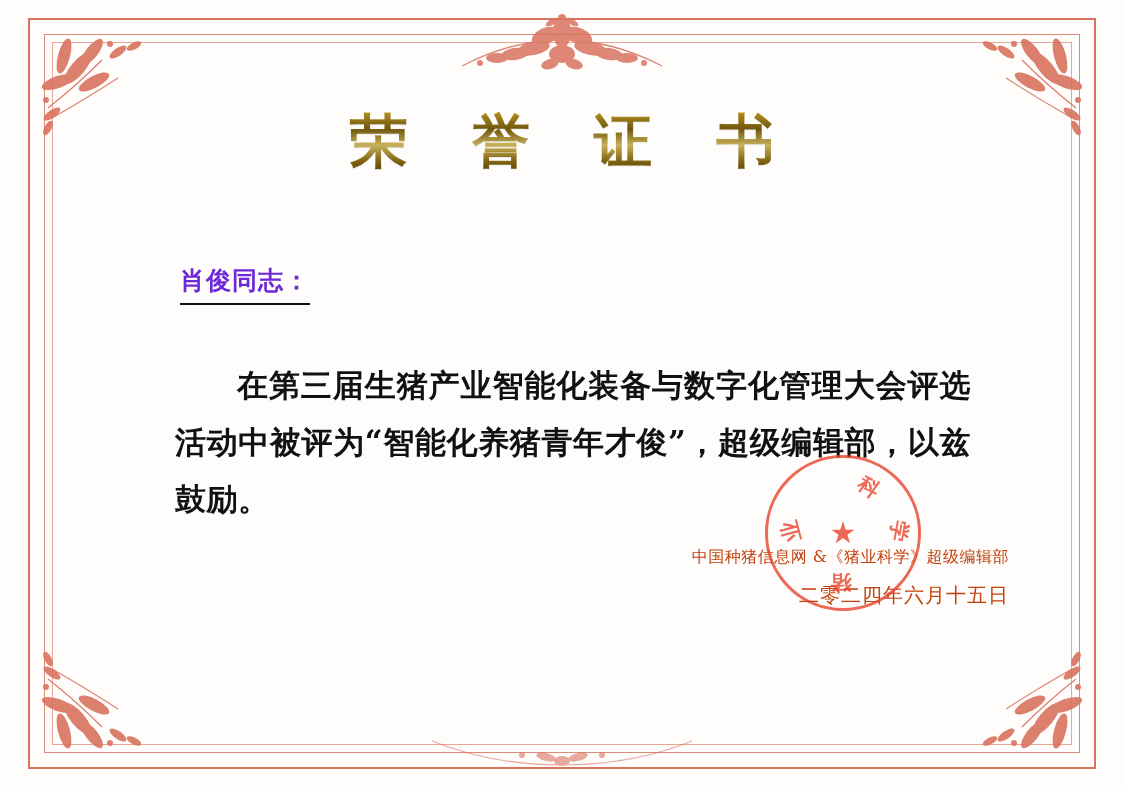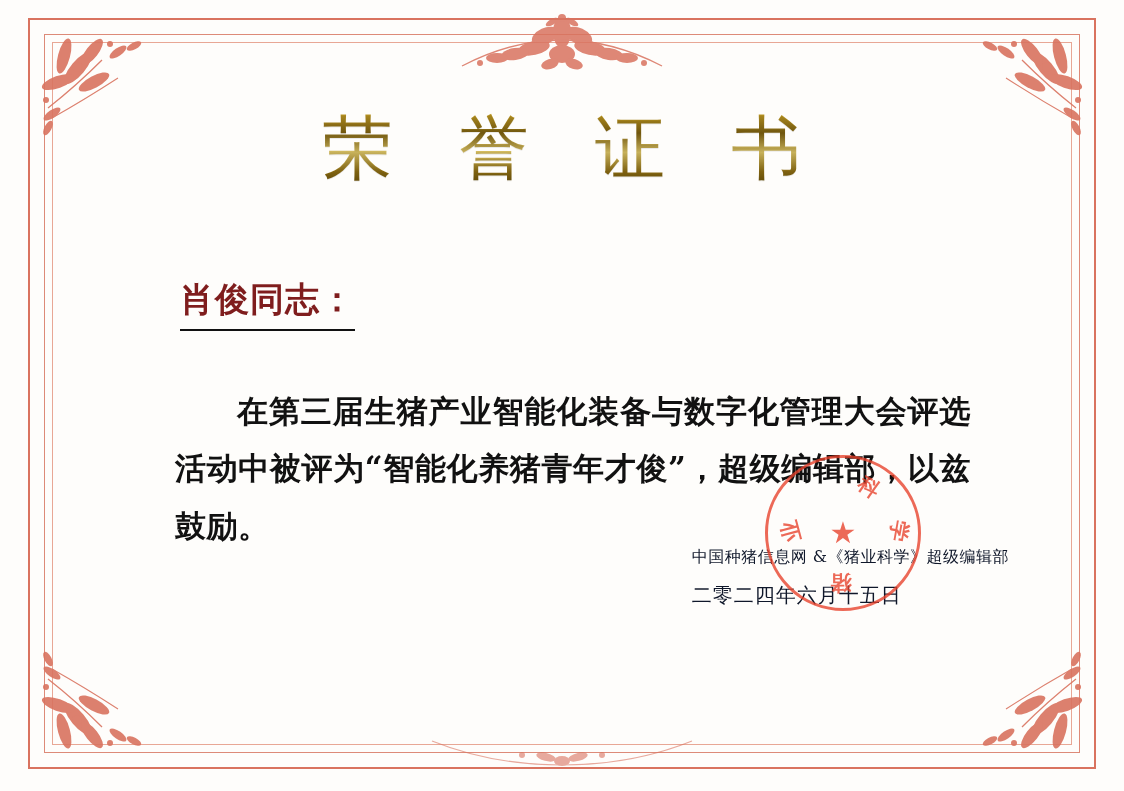--- a/index.html
+++ b/index.html
@@ -84,40 +84,40 @@
     left: 95px;
     top: 80px;
     right: 95px;
     bottom: 80px;
   }
 
   .title {
     text-align: center;
     margin-top: 30px;
     font-family: "DejaVu Serif", "Liberation Serif", serif;
-    font-weight: normal;
-    font-size: 70px;
+    font-weight: bold;
+    font-size: 58px;
     letter-spacing: 22px;
     text-indent: 22px;
     line-height: 1.1;
     background: linear-gradient(180deg, #c9a227 0%, #7a5e10 30%, #d8c063 55%, #8a6b13 80%, #5e4708 100%);
     -webkit-background-clip: text;
     background-clip: text;
     color: transparent;
     -webkit-text-fill-color: transparent;
     text-shadow: 0 1px 0 rgba(0,0,0,0.08);
   }
 
   .recipient {
     margin-top: 90px;
     margin-left: 85px;
     font-family: "DejaVu Serif", "Liberation Serif", serif;
-    font-size: 34px;
+    font-size: 25px;
     font-weight: bold;
-    color: #7f1d1d;
+    color: #6d28d9;
     display: inline-block;
     border-bottom: 2px solid #111;
     padding-bottom: 6px;
     letter-spacing: 1px;
   }
 
   .body-text {
     margin-top: 52px;
     margin-left: 80px;
     margin-right: 58px;
@@ -128,23 +128,23 @@
     line-height: 1.85;
     text-indent: 62px;
     text-align: justify;
     letter-spacing: 0.5px;
   }
 
   .signature-block {
     position: absolute;
     right: 20px;
     bottom: 102px;
-    text-align: left;
-    font-family: "DejaVu Serif", "Liberation Serif", serif;
-    color: #0f172a;
+    text-align: right;
+    font-family: "DejaVu Serif", "Liberation Serif", serif;
+    color: #c2410c;
   }
   .issuer {
     font-size: 16px;
     letter-spacing: 0.5px;
     white-space: nowrap;
   }
   .issue-date {
     font-size: 20px;
     margin-top: 14px;
     letter-spacing: 1px;

